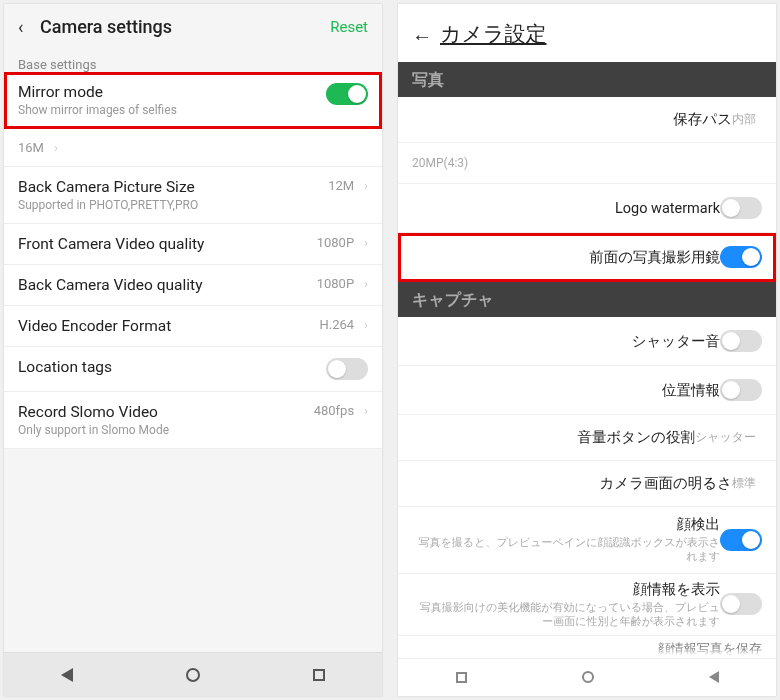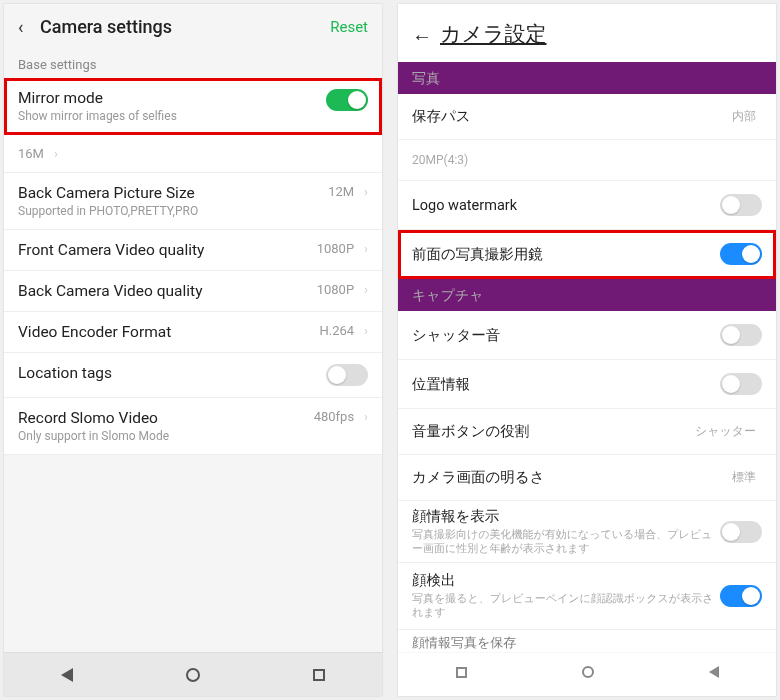--- a/index.html
+++ b/index.html
@@ -25,21 +25,21 @@
   .phoneL { background: #f5f5f5; }
   .headerL {
     display: flex; align-items: center;
     padding: 12px 14px 10px;
     background: #f5f5f5;
   }
   .headerL .back { width: 18px; font-size: 18px; color: #333; }
   .headerL .title { flex: 1; font-size: 18px; color: #222; padding-left: 4px; font-weight: 500; }
   .headerL .reset { color: #1db954; font-size: 15px; }
   .sectionL {
-    padding: 10px 14px 6px;
+    padding: 10px 14px 0;
     font-size: 13px;
     color: #888;
     background: #f5f5f5;
   }
   .rowL {
     background: #fff;
     padding: 11px 14px;
     display: flex;
     align-items: flex-start;
     border-bottom: 1px solid #eee;
@@ -75,30 +75,32 @@
   
   .headerR {
     display: flex; align-items: center;
     padding: 16px 14px 14px;
     background: #fff;
   }
   .headerR .back { font-size: 20px; color: #222; width: 28px; }
   .headerR .title { font-size: 21px; color: #222; font-weight: 500; text-decoration: underline; }
   .sectionR {
     padding: 8px 14px 6px;
-    font-size: 14px;
+    font-size: 16px;
     color: #aaa;
-    background: #701a75;
+    background: #404040;
+    font-weight: bold;
   }
   .rowR {
     background: #fff;
     padding: 13px 14px;
     display: flex;
     align-items: center;
     border-bottom: 1px solid #f0f0f0;
+    text-align: right;
   }
   .rowR .textcol { flex: 1; display: flex; flex-direction: column; min-width:0; }
   .rowR .label { font-size: 14.5px; color: #222; }
   .rowR .sub { font-size: 11px; color: #aaa; margin-top: 2px; line-height:1.3; overflow:hidden; }
   .rowR .value { font-size: 12px; color: #aaa; margin-right: 6px; }
   .highlightR { outline: 3px solid #e40000; outline-offset: -3px; }
   .navbarR {
     height: 40px; background: #fff;
     display: flex; justify-content: space-around; align-items: center;
     border-top: 1px solid #eee;
@@ -248,34 +250,34 @@
     <span class="value">シャッター</span>
   </div>
 
   <div class="rowR">
     <div class="textcol">
         <span class="label">カメラ画面の明るさ</span>
       </div>
     <span class="value">標準</span>
   </div>
 
+  <div class="rowR" style="padding:8px 14px">
+    <div class="textcol">
+      <span class="label">顔検出</span>
+      <span class="sub">写真を撮ると、プレビューペインに顔認識ボックスが表示されます</span>
+    </div>
+    <div class="toggle on-blue"></div>
+  </div>
+
   <div class="rowR" style="padding:6px 14px">
     <div class="textcol">
       <span class="label">顔情報を表示</span>
       <span class="sub" style="max-height:28px">写真撮影向けの美化機能が有効になっている場合、プレビュー画面に性別と年齢が表示されます</span>
     </div>
     <div class="toggle"></div>
-  </div>
-
-  <div class="rowR" style="padding:8px 14px">
-    <div class="textcol">
-      <span class="label">顔検出</span>
-      <span class="sub">写真を撮ると、プレビューペインに顔認識ボックスが表示されます</span>
-    </div>
-    <div class="toggle on-blue"></div>
   </div>
 
   <div class="rowR" style="padding:4px 14px 0; border-bottom:none; opacity:0.6">
     <div class="textcol">
         <span class="label" style="font-size:13px">顔情報写真を保存</span>
       </div>
   </div>
 
   <div class="clipfade"></div>
 

